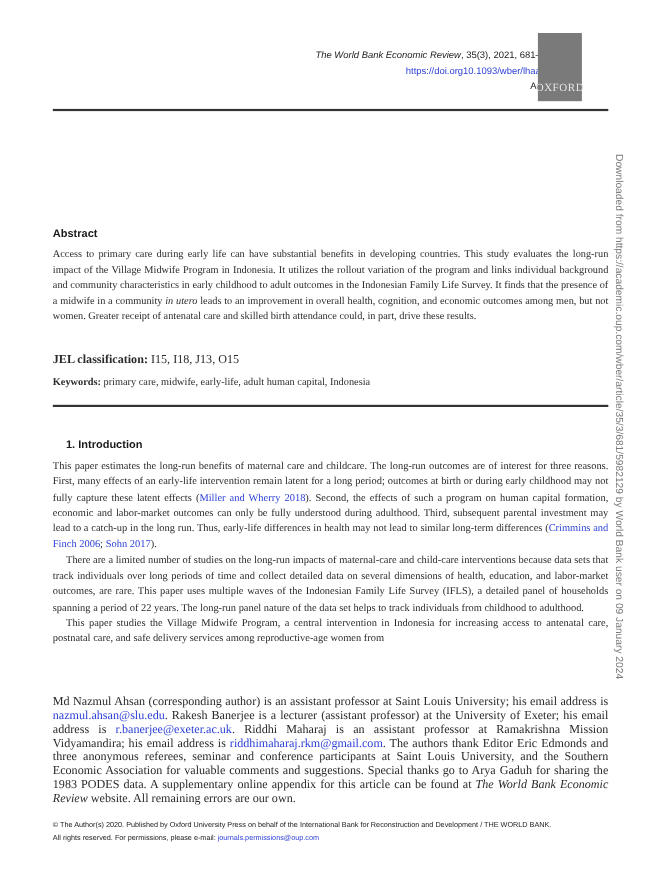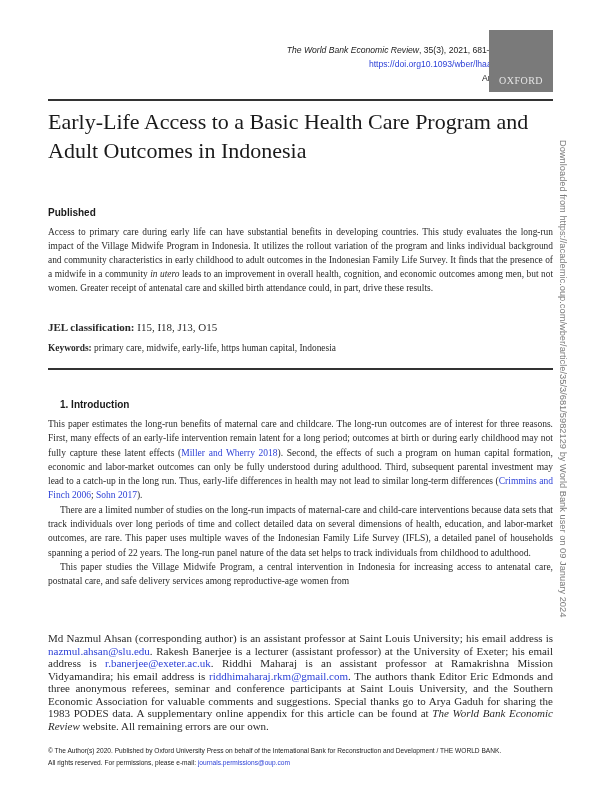--- a/index.html
+++ b/index.html
@@ -8,21 +8,21 @@
     font-family: "Liberation Serif", serif; color: #222;
   }
   .page { position: absolute; left: 0; top: 0; width: 600px; height: 800px; }
   .journal-meta {
     position: absolute; right: 94px; top: 43px; text-align: right;
     font-family: "Liberation Sans", sans-serif; font-size: 8.6px; line-height: 14px; color: #222;
   }
   .journal-meta .jname { font-style: italic; }
   .journal-meta a { color: #2b3fd6; text-decoration: none; }
   .oxford-box {
-    position: absolute; left: 489px; top: 30px; width: 64px; height: 62px;
+    position: absolute; left: 489px; top: 30px; width: 40px; height: 62px;
     background: #7a7a7a; color: #e6e6e6; font-family: "Liberation Serif", serif;
     font-size: 10px; letter-spacing: 0.5px; display: flex; align-items: flex-end; justify-content: center;
     padding-bottom: 6px; box-sizing: border-box;
   }
   .rule-top { position: absolute; left: 48px; width: 505px; top: 99px; height: 2px; background: #333; }
   .title {
     position: absolute; left: 48px; top: 107px; width: 505px;
     font-family: "Liberation Serif", serif; font-size: 22px; line-height: 29px; color: #1a1a1a; font-weight: normal;
     margin: 0;
   }
@@ -84,29 +84,28 @@
     <div><a>https://doi.org10.1093/wber/lhaa015</a></div>
     <div>Article</div>
   </div>
 
   <div class="oxford-box">
     <span>OXFORD</span>
   </div>
 
   <div class="rule-top"></div>
 
-  <h1 class="title">Early-Life Access to a Basic Health Care Program and Adult Outcomes in Indonesia</h1>
 
 
-  <div class="abstract-heading">Published</div>
+  <div class="abstract-heading">Abstract</div>
   <div class="abstract-body"><span>Access to primary care during early life can have substantial benefits in developing countries. This study evaluates the long-run impact of the Village Midwife Program in Indonesia. It utilizes the rollout variation of the program and links individual background and community characteristics in early childhood to adult outcomes in the Indonesian Family Life Survey. It finds that the presence of a midwife in a community </span><i>in utero</i><span> leads to an improvement in overall health, cognition, and economic outcomes among men, but not women. Greater receipt of antenatal care and skilled birth attendance could, in part, drive these results.</span></div>
 
   <div class="jel"><b>JEL classification:</b><span> I15, I18, J13, O15</span></div>
 
-  <div class="keywords"><b>Keywords:</b><span> primary care, midwife, early-life, https human capital, Indonesia</span></div>
+  <div class="keywords"><b>Keywords:</b><span> primary care, midwife, early-life, adult human capital, Indonesia</span></div>
 
   <div class="rule-mid"></div>
 
   <div class="section-heading">1.  Introduction</div>
 
   <div class="intro">
     <p><span>This paper estimates the long-run benefits of maternal care and childcare. The long-run outcomes are of interest for three reasons. First, many effects of an early-life intervention remain latent for a long period; outcomes at birth or during early childhood may not fully capture these latent effects (</span><a>Miller and Wherry 2018</a><span>). Second, the effects of such a program on human capital formation, economic and labor-market outcomes can only be fully understood during adulthood. Third, subsequent parental investment may lead to a catch-up in the long run. Thus, early-life differences in health may not lead to similar long-term differences (</span><a>Crimmins and Finch 2006</a><span>; </span><a>Sohn 2017</a><span>).</span></p>
     <p>There are a limited number of studies on the long-run impacts of maternal-care and child-care interventions because data sets that track individuals over long periods of time and collect detailed data on several dimensions of health, education, and labor-market outcomes, are rare. This paper uses multiple waves of the Indonesian Family Life Survey (IFLS), a detailed panel of households spanning a period of 22 years. The long-run panel nature of the data set helps to track individuals from childhood to adulthood.</p>
     <p>This paper studies the Village Midwife Program, a central intervention in Indonesia for increasing access to antenatal care, postnatal care, and safe delivery services among reproductive-age women from</p>
   </div>

